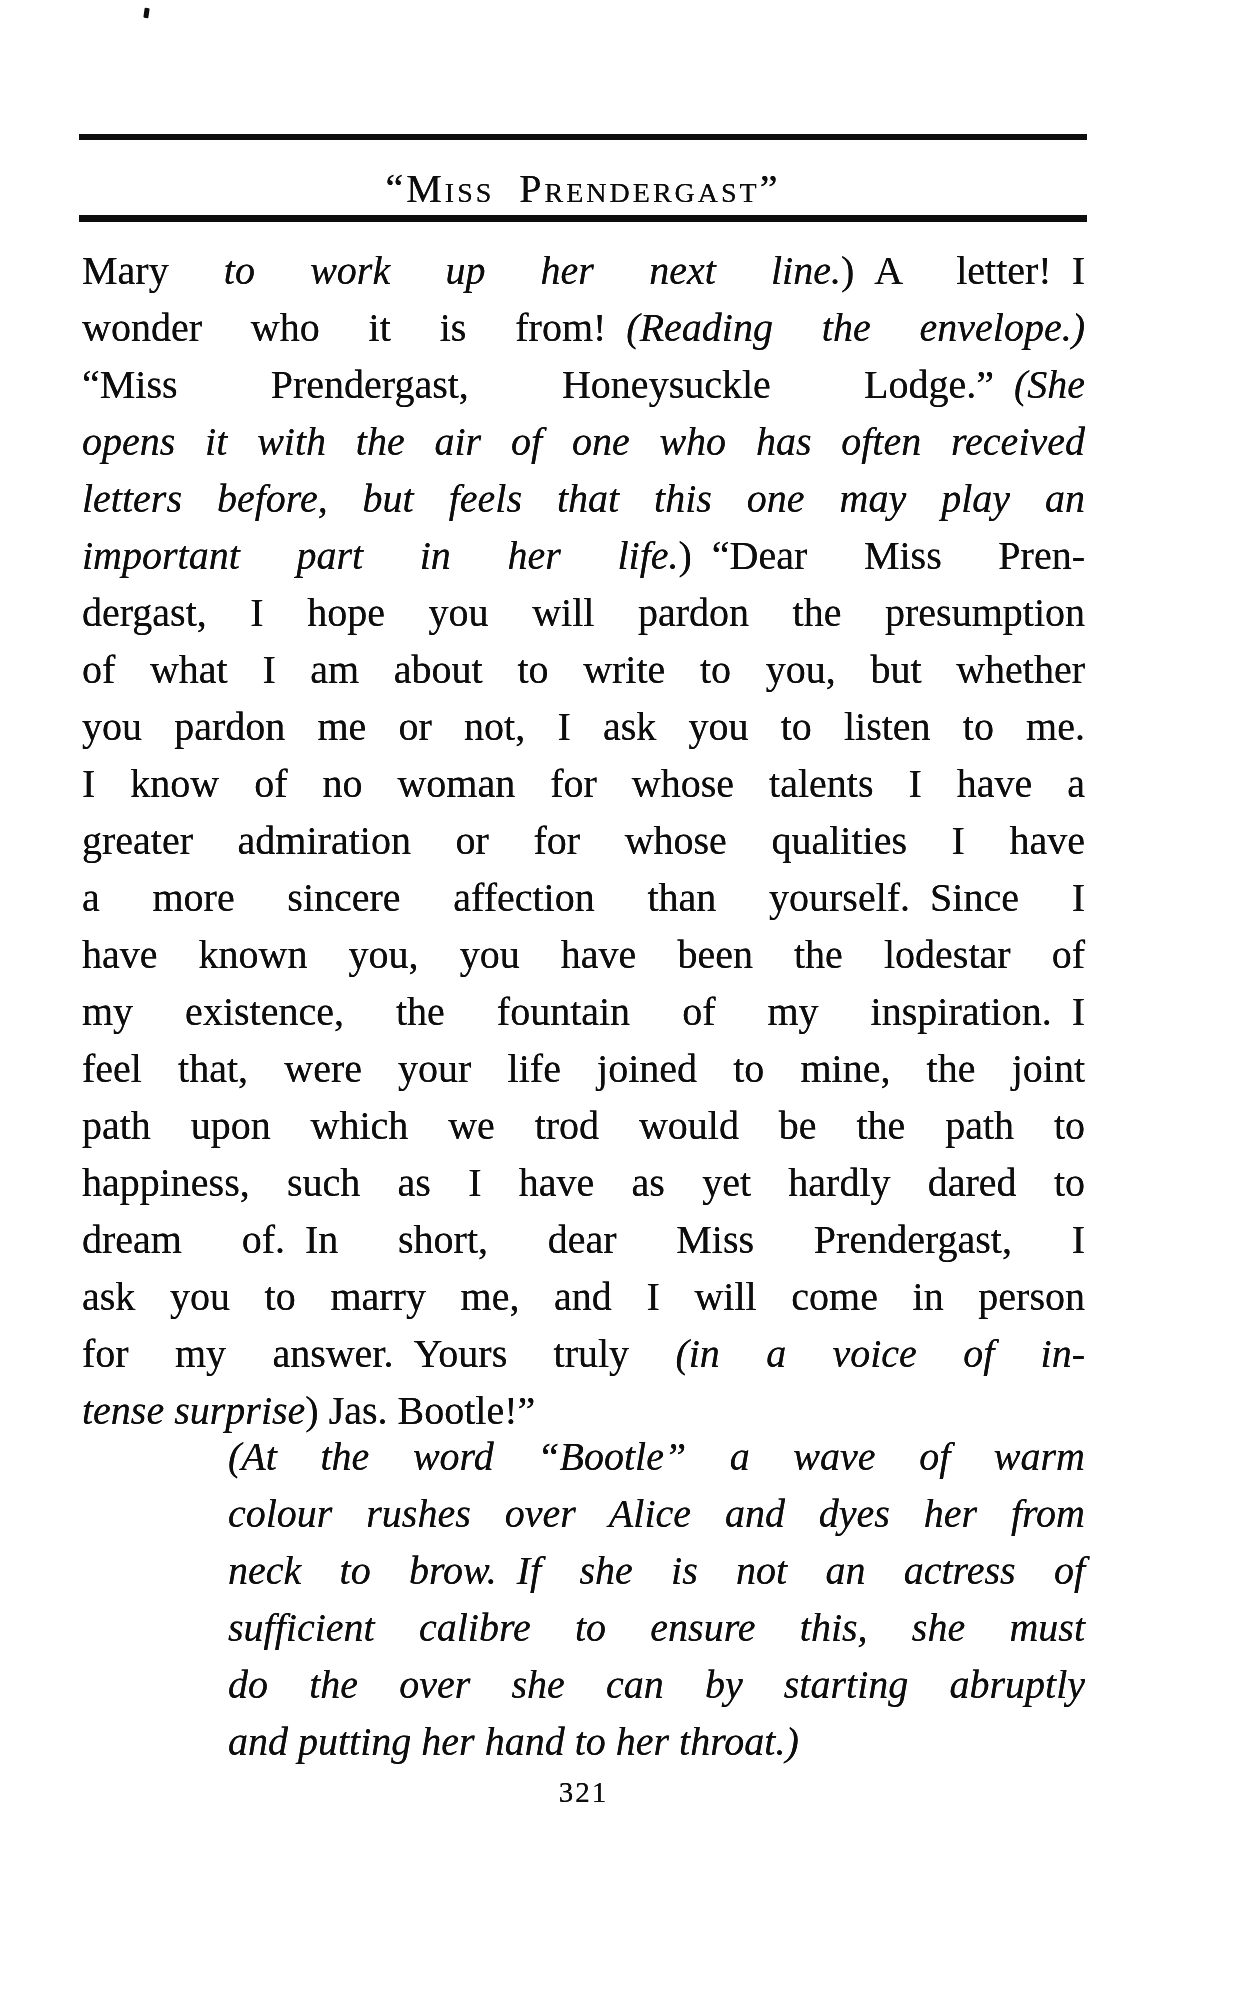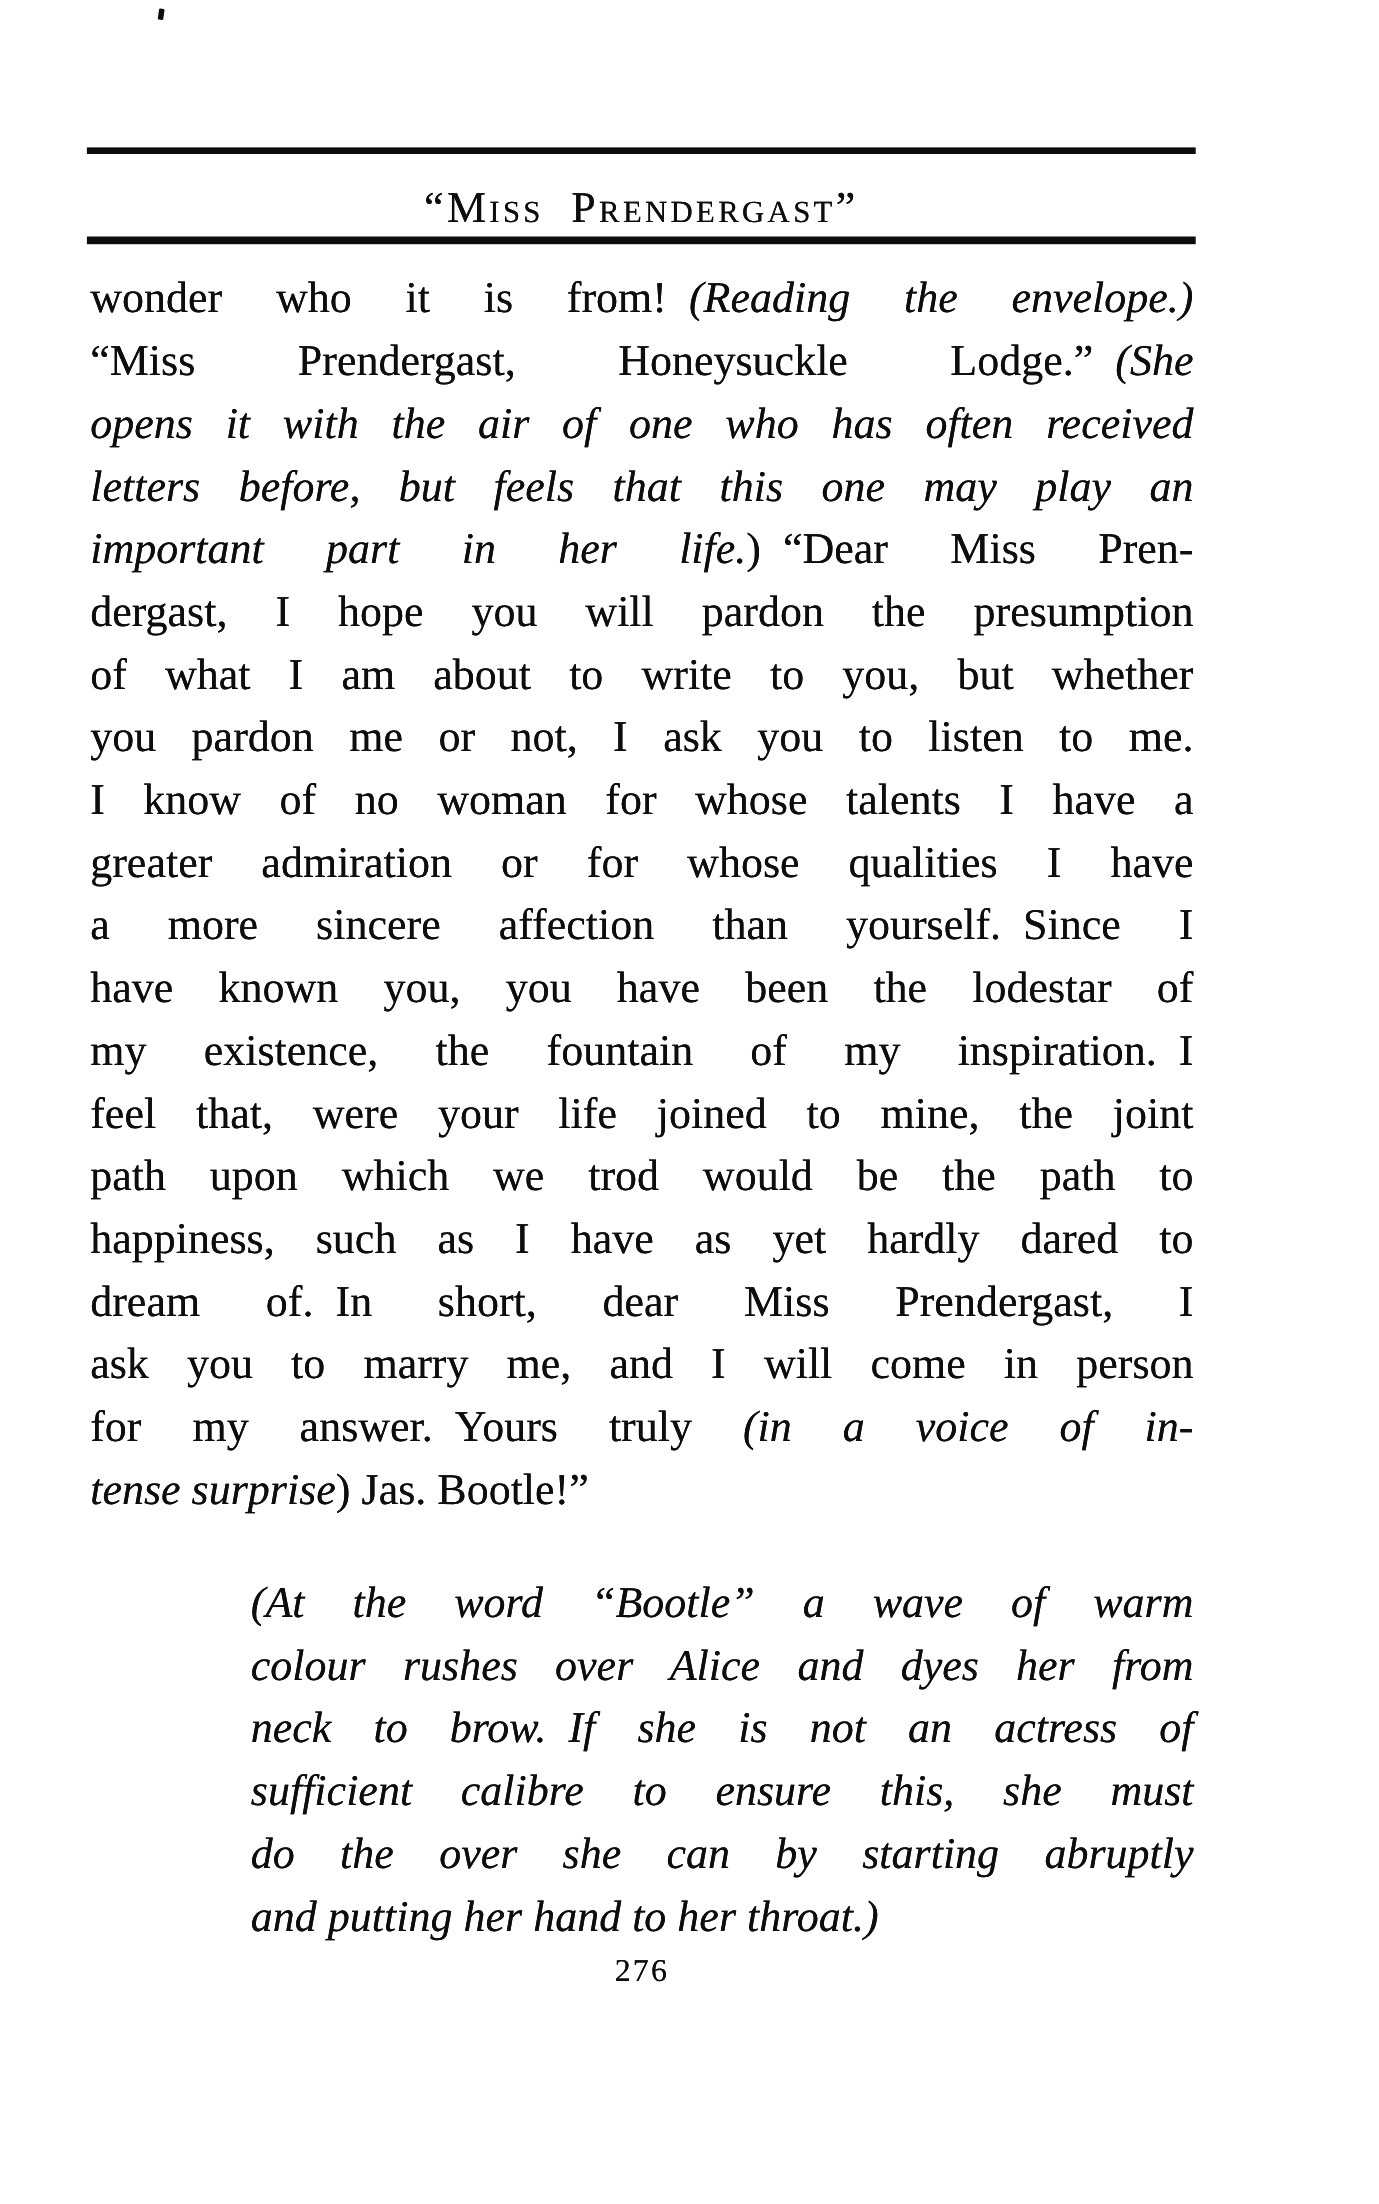--- a/index.html
+++ b/index.html
@@ -56,20 +56,21 @@
 <div class="page">
   <span class="ink-speck"></span>
 
   <div class="rule rule-top"></div>
 
   <div class="running-header">“Miss Prendergast”</div>
 
   <div class="rule rule-bottom"></div>
 
   <div class="body-text">
+      <div class="line just"><span class="rm">Mary </span><span class="it">to work up her next line.</span><span class="rm">) A letter! I</span></div>
       <div class="line just"><span class="rm">wonder who it is from! </span><span class="it">(Reading the envelope.)</span></div>
       <div class="line just"><span class="rm">“Miss Prendergast, Honeysuckle Lodge.” </span><span class="it">(She</span></div>
       <div class="line just"><span class="it">opens it with the air of one who has often received</span></div>
       <div class="line just"><span class="it">letters before, but feels that this one may play an</span></div>
       <div class="line just"><span class="it">important part in her life.</span><span class="rm">) “Dear Miss Pren-</span></div>
       <div class="line just"><span class="rm">dergast, I hope you will pardon the presumption</span></div>
       <div class="line just"><span class="rm">of what I am about to write to you, but whether</span></div>
       <div class="line just"><span class="rm">you pardon me or not, I ask you to listen to me.</span></div>
       <div class="line just"><span class="rm">I know of no woman for whose talents I have a</span></div>
       <div class="line just"><span class="rm">greater admiration or for whose qualities I have</span></div>
@@ -87,14 +88,14 @@
 
   <div class="stage-direction">
       <div class="line just"><span class="it">(At the word “Bootle” a wave of warm</span></div>
       <div class="line just"><span class="it">colour rushes over Alice and dyes her from</span></div>
       <div class="line just"><span class="it">neck to brow. If she is not an actress of</span></div>
       <div class="line just"><span class="it">sufficient calibre to ensure this, she must</span></div>
       <div class="line just"><span class="it">do the over she can by starting abruptly</span></div>
       <div class="line"><span class="it">and putting her hand to her throat.)</span></div>
     </div>
 
-  <div class="page-number">276</div>
+  <div class="page-number">321</div>
 </div>
 
 </body></html>

